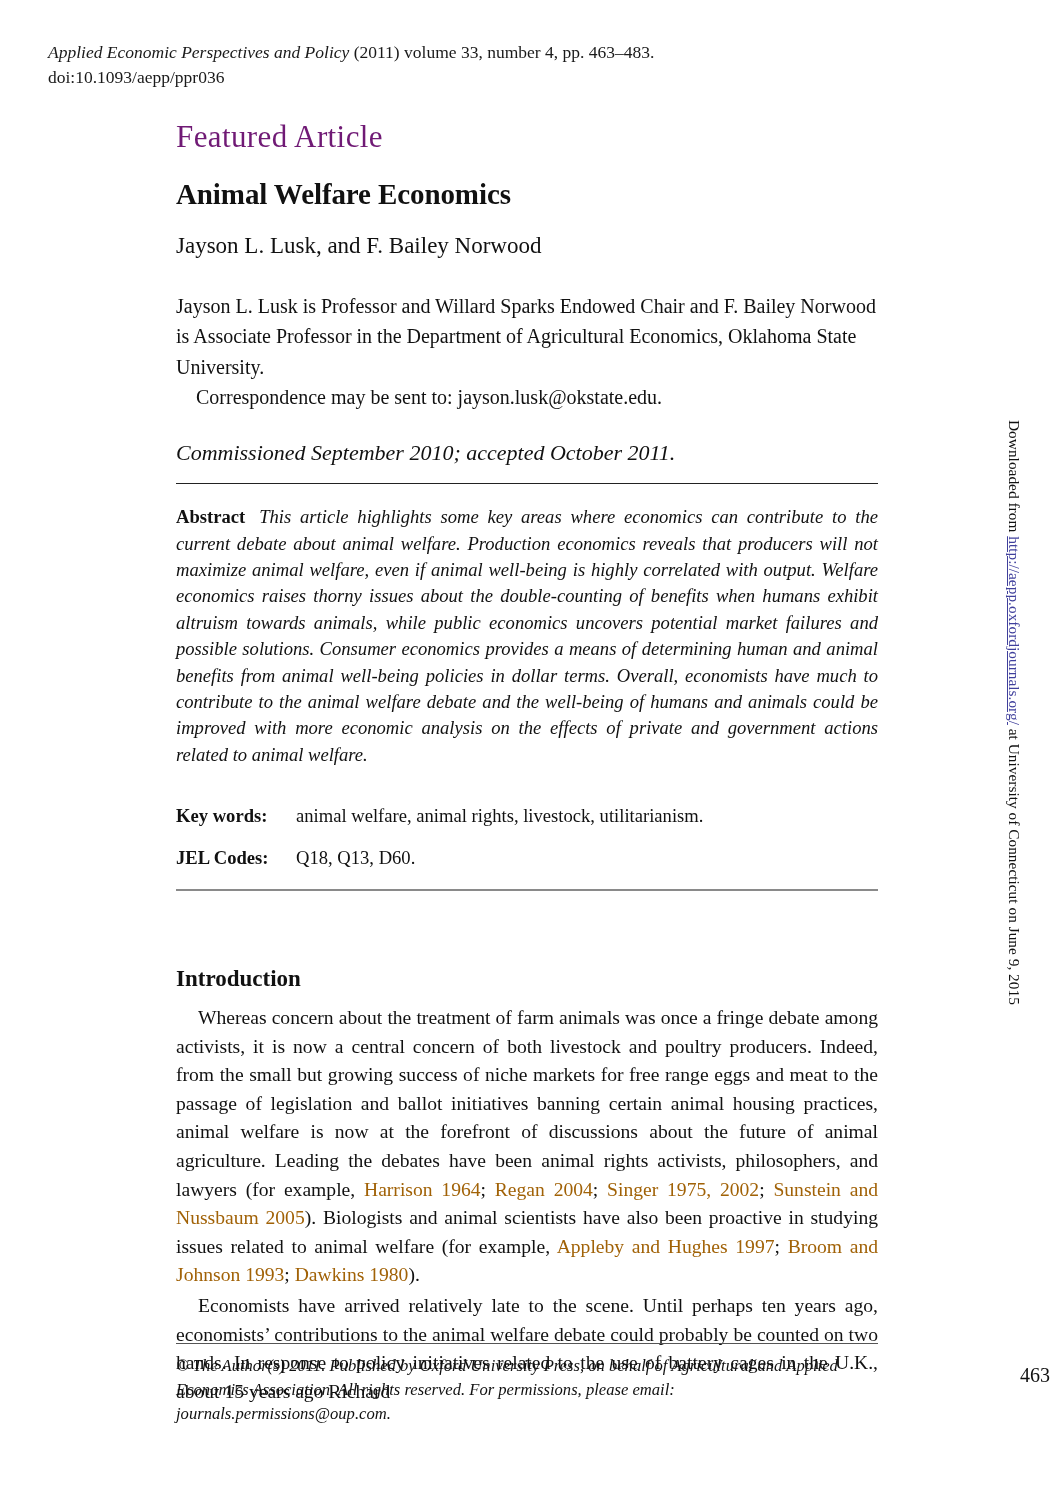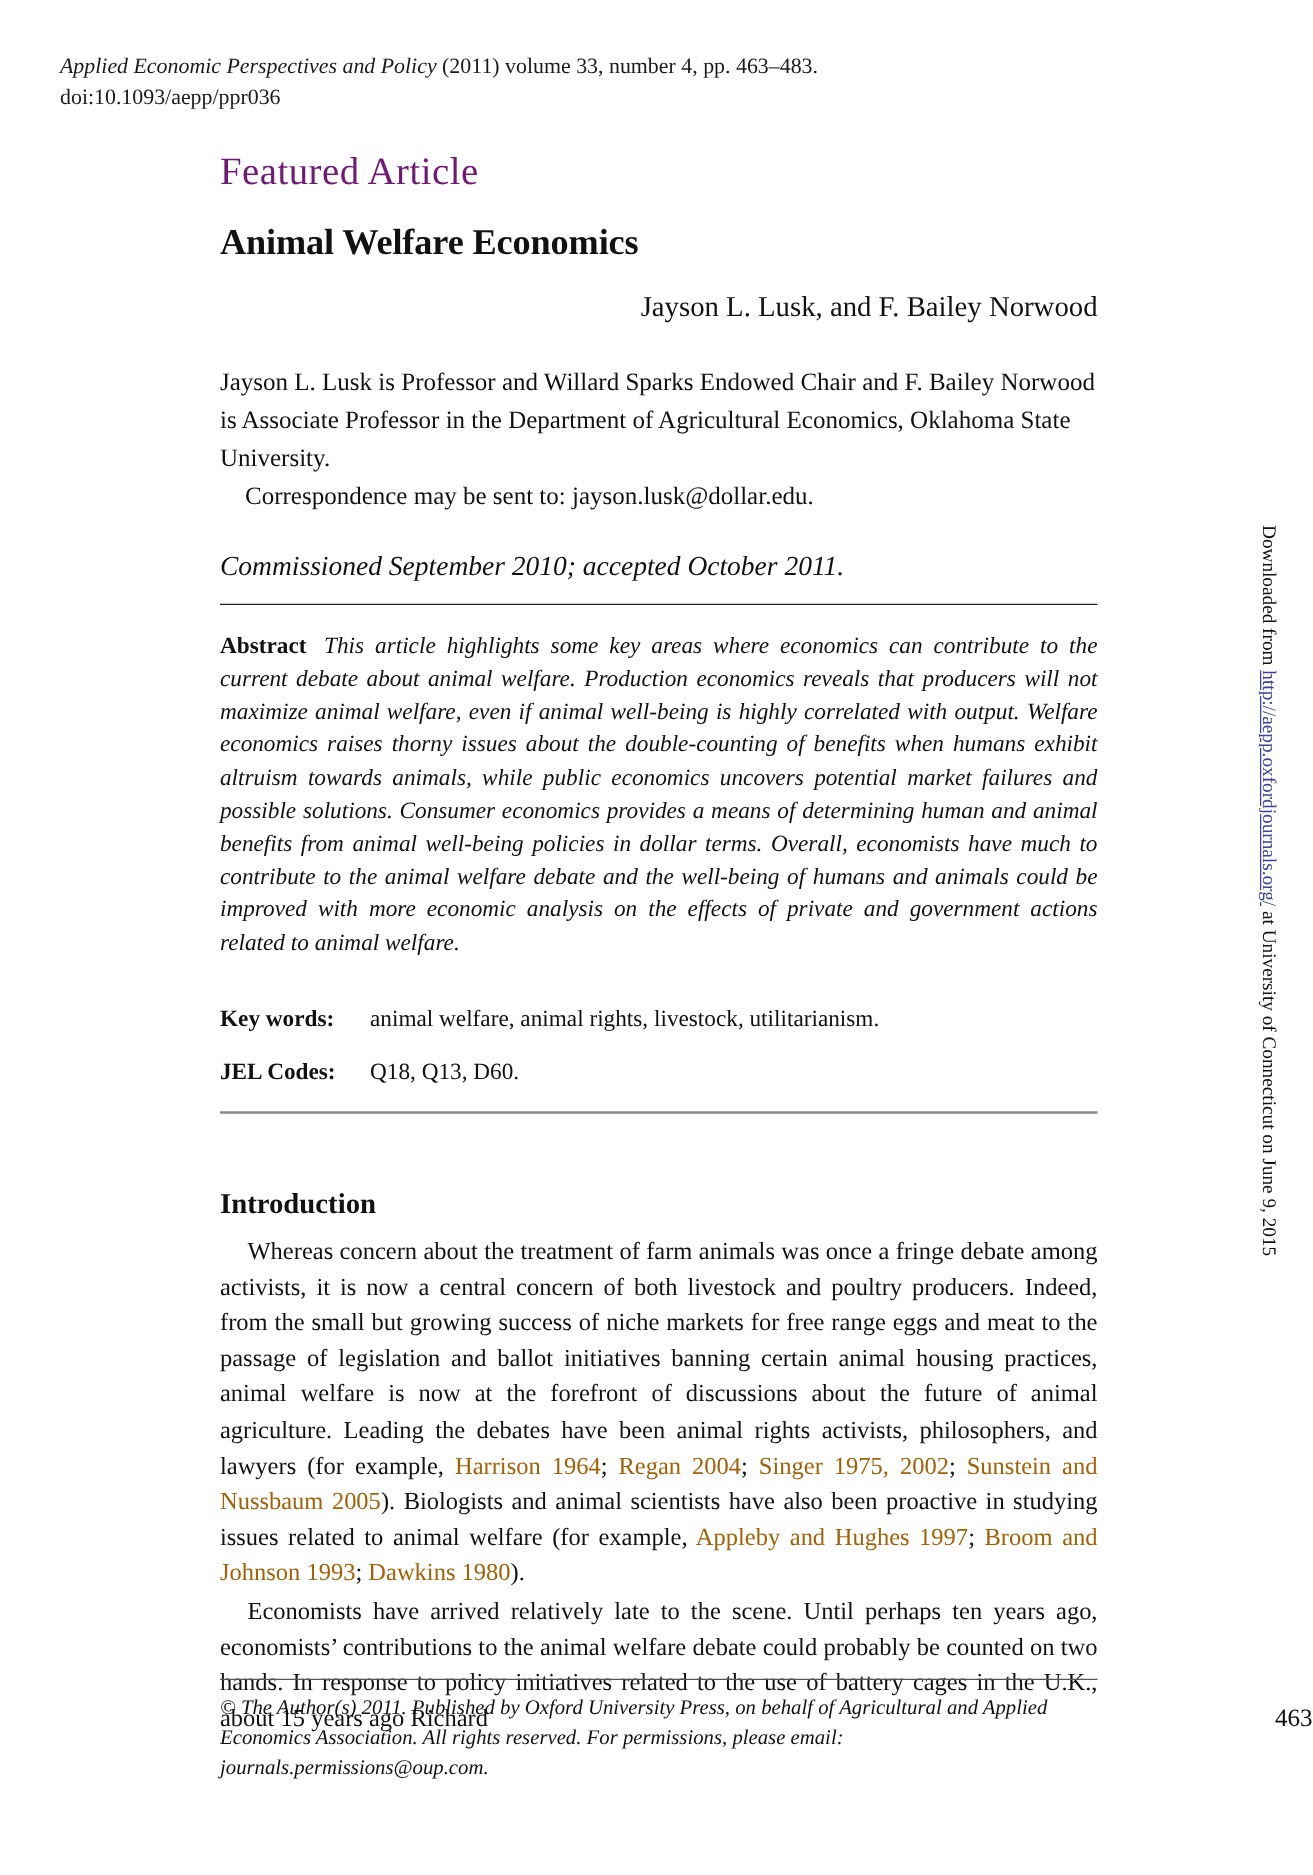--- a/index.html
+++ b/index.html
@@ -56,21 +56,20 @@
     font-weight: bold;
     line-height: 1.2;
     margin: 0 0 20px 0;
     letter-spacing: -0.1px;
   }
 
   .authors {
     font-size: 23px;
     line-height: 1.25;
     margin: 0 0 30px 0;
-    text-align: right;
   }
 
   .affiliation {
     font-size: 20px;
     line-height: 1.52;
     margin: 0;
   }
   .affiliation .indent { text-indent: 20px; display: block; }
 
   .received {
@@ -116,21 +115,21 @@
     font-weight: bold;
     display: inline-block;
     min-width: 120px;
     margin-top: 16px;
   }
   .meta-lines .val { font-weight: normal; }
 
   .section-title {
     font-size: 23px;
     font-weight: bold;
-    margin: 58px 0 12px 0;
+    margin: 74px 0 12px 0;
     line-height: 1.2;
   }
 
   p.body {
     font-size: 19.6px;
     line-height: 1.46;
     text-align: justify;
     margin: 0;
     text-indent: 22px;
     hyphens: manual;
@@ -207,21 +206,21 @@
   <div class="column">
 
     <div class="kicker">Featured Article</div>
 
     <h1 class="article-title">Animal Welfare Economics</h1>
 
     <div class="authors">Jayson L. Lusk, and F. Bailey Norwood</div>
 
     <div class="affiliation">
       <span>Jayson L. Lusk is Professor and Willard Sparks Endowed Chair and F. Bailey Norwood is Associate Professor in the Department of Agricultural Economics, Oklahoma State University.</span>
-      <span class="indent">Correspondence may be sent to: jayson.lusk@dollar.edu.</span>
+      <span class="indent">Correspondence may be sent to: jayson.lusk@okstate.edu.</span>
     </div>
 
     <div class="received">Commissioned  September 2010; accepted  October 2011.</div>
 
     <hr class="rule-dark">
 
     <p class="abstract">
       <span class="lead">Abstract</span><span>This article highlights some key areas where economics can contribute to the current debate about animal welfare. Production economics reveals that producers will not maximize animal welfare, even if animal well-being is highly correlated with output. Welfare economics raises thorny issues about the double-counting of benefits when humans exhibit altruism towards animals, while public economics uncovers potential market failures and possible solutions. Consumer economics provides a means of determining human and animal benefits from animal well-being policies in dollar terms. Overall, economists have much to contribute to the animal welfare debate and the well-being of humans and animals could be improved with more economic analysis on the effects of private and government actions related to animal welfare.</span>
     </p>
 

